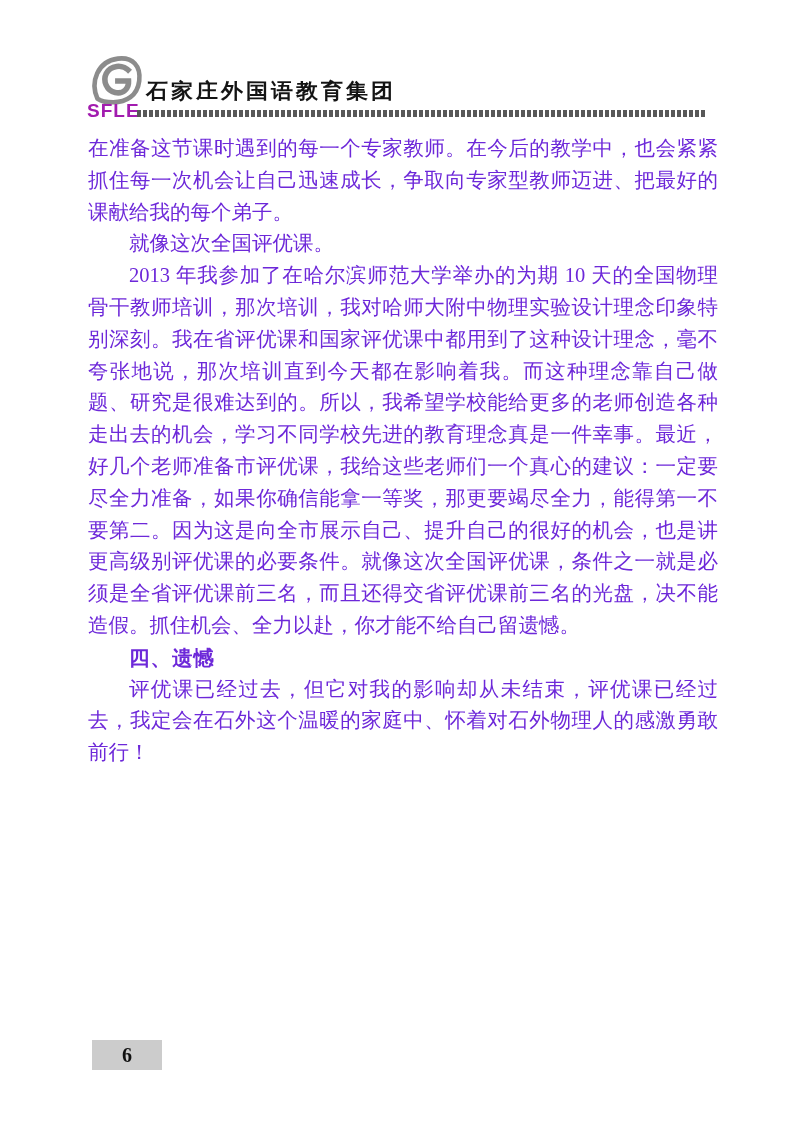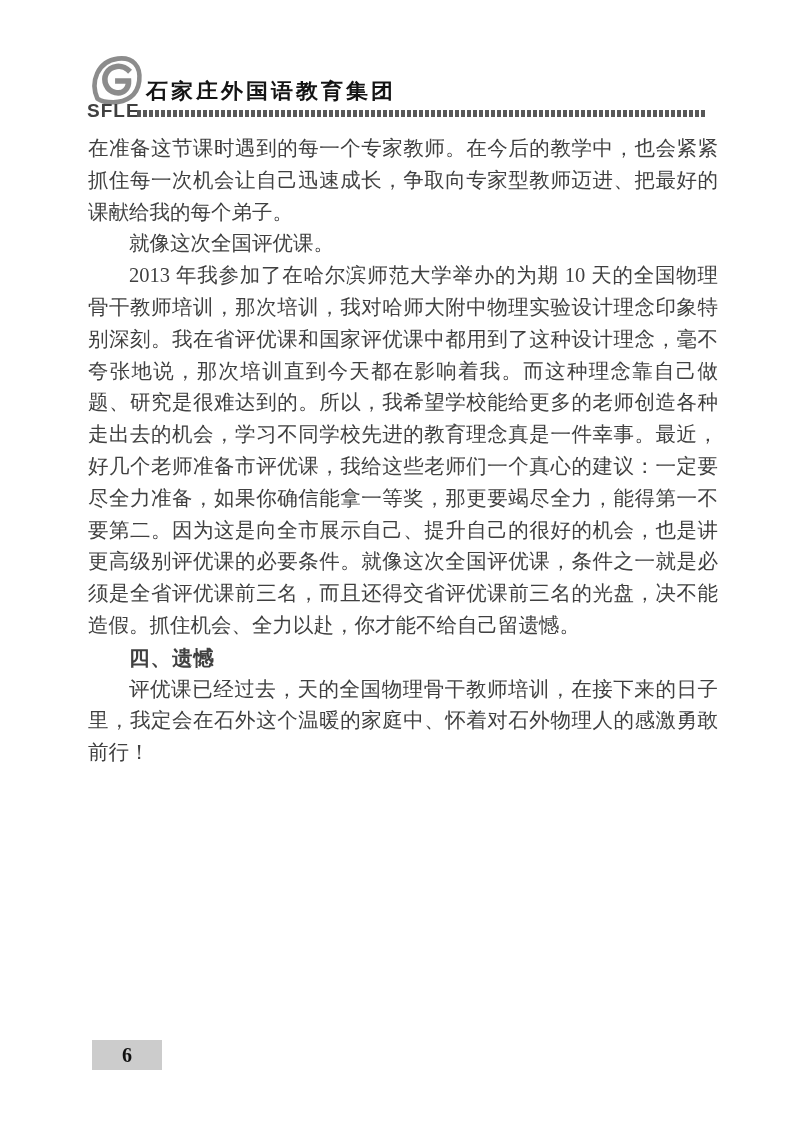--- a/index.html
+++ b/index.html
@@ -26,21 +26,21 @@
     height: 52px;
   }
   .logo-text {
     position: absolute;
     left: 87px;
     top: 100px;
     font-family: "Liberation Sans", "DejaVu Sans", sans-serif;
     font-weight: bold;
     font-size: 19px;
     letter-spacing: 1px;
-    color: #404040;
+    color: #a21caf;
   }
   .org-title {
     position: absolute;
     left: 146px;
     top: 76px;
     font-family: "Liberation Serif", "DejaVu Serif", serif;
     font-weight: bold;
     font-size: 22px;
     letter-spacing: 3px;
     color: #141414;
@@ -59,21 +59,21 @@
   }
 
   
   .body-text {
     position: absolute;
     left: 88px;
     top: 133px;
     width: 630px;
     font-size: 20.5px;
     line-height: 31.8px;
-    color: #404040;
+    color: #6d28d9;
     text-align: justify;
   }
   .body-text p {
     margin: 0;
   }
   .para-indent {
     text-indent: 2em;
   }
   .para-heading {
     text-indent: 2em;
@@ -109,20 +109,20 @@
   </svg>
   <div class="logo-text">SFLE</div>
   <div class="org-title">石家庄外国语教育集团</div>
   <div class="dotted-rule"></div>
 
   <div class="body-text" id="body-text">
       <p class="">在准备这节课时遇到的每一个专家教师。在今后的教学中，也会紧紧抓住每一次机会让自己迅速成长，争取向专家型教师迈进、把最好的课献给我的每个弟子。</p>
       <p class="para-indent">就像这次全国评优课。</p>
       <p class="para-indent">2013 年我参加了在哈尔滨师范大学举办的为期 10 天的全国物理骨干教师培训，那次培训，我对哈师大附中物理实验设计理念印象特别深刻。我在省评优课和国家评优课中都用到了这种设计理念，毫不夸张地说，那次培训直到今天都在影响着我。而这种理念靠自己做题、研究是很难达到的。所以，我希望学校能给更多的老师创造各种走出去的机会，学习不同学校先进的教育理念真是一件幸事。最近，好几个老师准备市评优课，我给这些老师们一个真心的建议：一定要尽全力准备，如果你确信能拿一等奖，那更要竭尽全力，能得第一不要第二。因为这是向全市展示自己、提升自己的很好的机会，也是讲更高级别评优课的必要条件。就像这次全国评优课，条件之一就是必须是全省评优课前三名，而且还得交省评优课前三名的光盘，决不能造假。抓住机会、全力以赴，你才能不给自己留遗憾。</p>
       <p class="para-heading">四、遗憾</p>
-      <p class="para-indent">评优课已经过去，天的全国物理骨干教师培训，在接下来的日子里，我定会在石外这个温暖的家庭中、怀着对石外物理人的感激勇敢前行！</p>
+      <p class="para-indent">评优课已经过去，但它对我的影响却从未结束，评优课已经过去，我定会在石外这个温暖的家庭中、怀着对石外物理人的感激勇敢前行！</p>
     </div>
 
   <div class="page-number-box">
     <span>6</span>
   </div>
 
 </div>
 
 </body></html>

